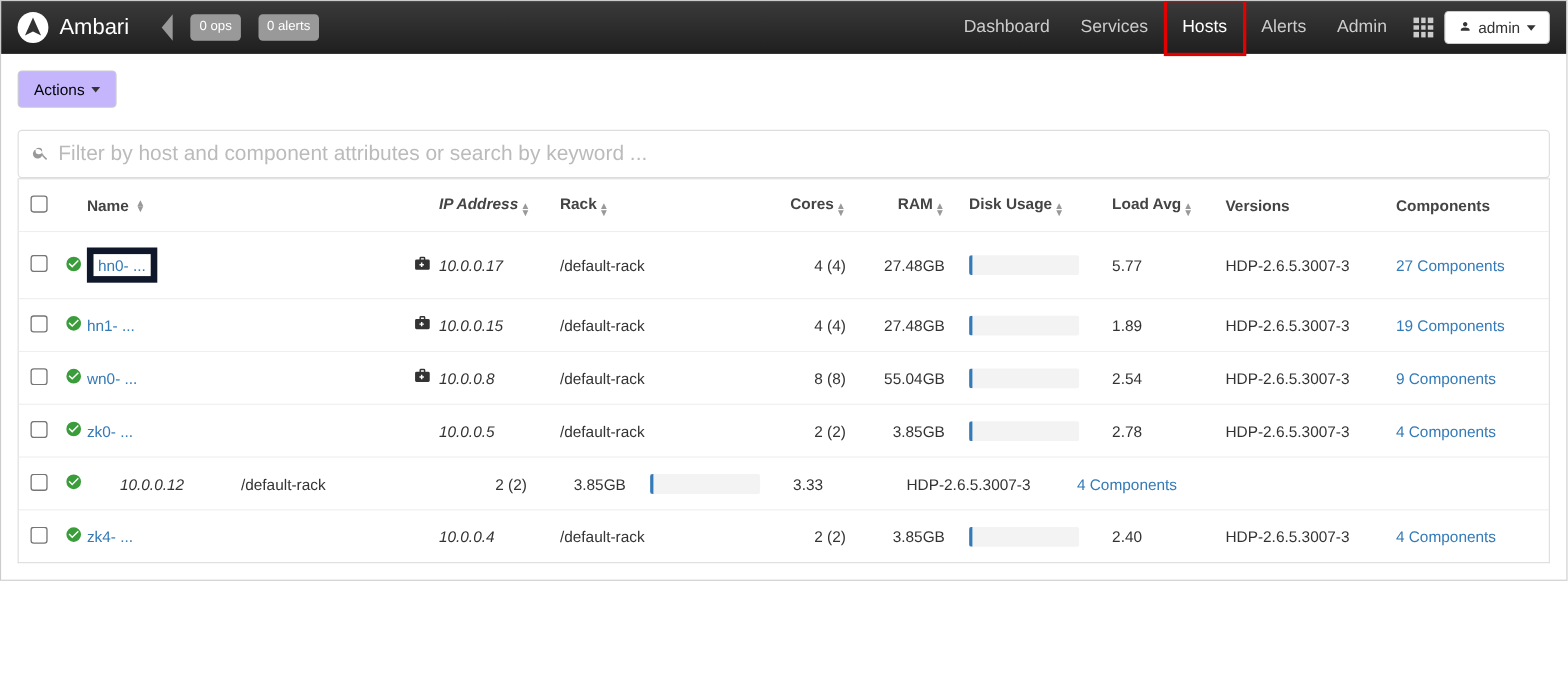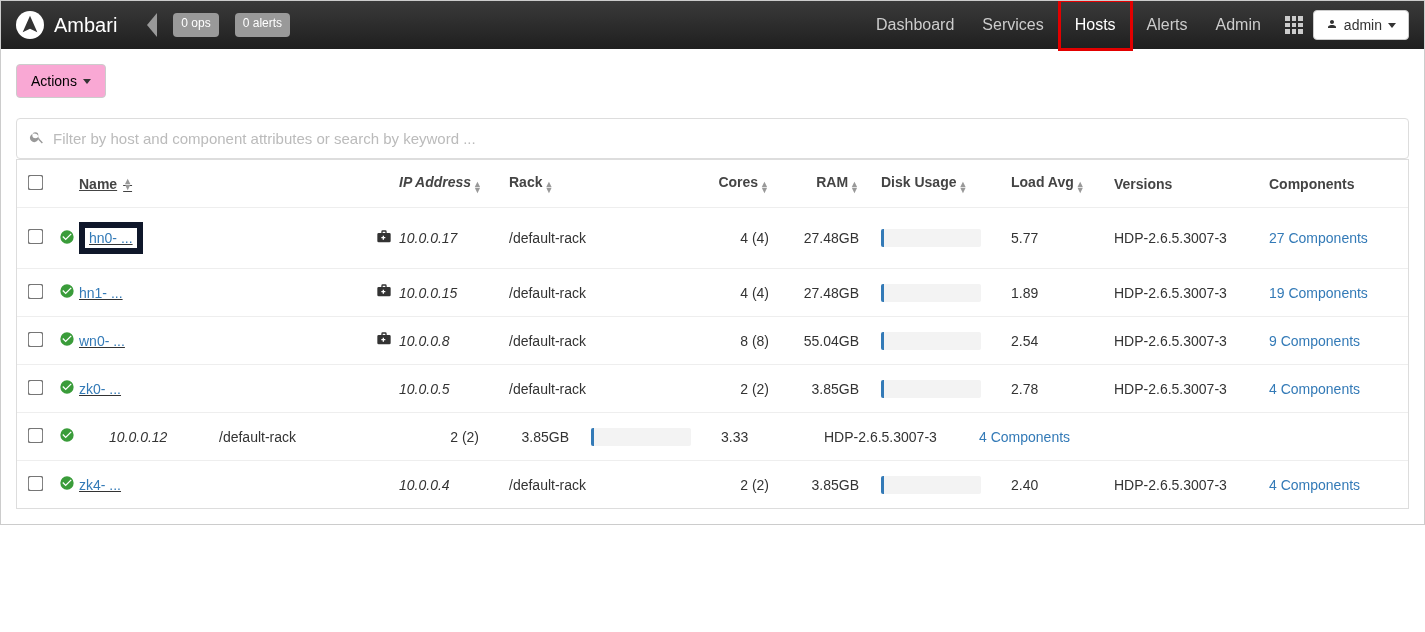--- a/index.html
+++ b/index.html
@@ -14,32 +14,32 @@
 .nav-links { display: flex; gap: 0; align-items: center; }
 .nav-link { color: #ccc; text-decoration: none; padding: 14px 14px; font-size: 16px; cursor: pointer; display: inline-block; }
 .nav-link.active { border: 3px solid #e30000; color: #fff; }
 .apps-icon { display: inline-block; margin: 0 10px; cursor: pointer; }
 .apps-icon .grid { width: 18px; height: 18px; display: grid; grid-template-columns: repeat(3,1fr); grid-template-rows: repeat(3,1fr); gap: 2px; }
 .apps-icon .grid span { background: #ccc; }
 .admin-btn { background: #fff; color: #333; border: 1px solid #ccc; border-radius: 4px; padding: 6px 12px; font-size: 14px; cursor: pointer; display: flex; align-items: center; gap: 6px; }
 .admin-btn .user-icon svg { width: 12px; height: 12px; fill: #333; }
 .caret { display: inline-block; width: 0; height: 0; border-left: 4px solid transparent; border-right: 4px solid transparent; border-top: 5px solid #333; vertical-align: middle; }
 .content { padding: 15px; }
-.actions-btn { background: #f9a8d4; border: 1px solid #ccc; border-radius: 4px; padding: 8px 14px; font-size: 14px; cursor: pointer; display: inline-flex; align-items: center; gap: 6px; }
+.actions-btn { background: #c4b5fd; border: 1px solid #ccc; border-radius: 4px; padding: 8px 14px; font-size: 14px; cursor: pointer; display: inline-flex; align-items: center; gap: 6px; }
 .filter-box { margin-top: 20px; border: 1px solid #ddd; border-radius: 4px; padding: 10px 12px; display: flex; align-items: center; gap: 8px; color: #999; }
-.filter-box input { border: none; outline: none; width: 100%; font-size: 15px; color: #0369a1; }
+.filter-box input { border: none; outline: none; width: 100%; font-size: 19px; color: #0369a1; }
 .filter-box input::placeholder { color: #bbb; }
 .search-icon svg { width: 16px; height: 16px; fill: #999; }
 .table-wrap { border: 1px solid #ddd; border-top: none; }
 .row { display: flex; align-items: center; padding: 14px 12px; border-top: 1px solid #eee; }
 .row.header { border-top: 1px solid #ddd; font-weight: bold; color: #444; }
 .col-check { width: 30px; }
 .col-check input { transform: scale(1.2); }
 .col-status { width: 20px; }
-.col-name { width: 290px; display: flex; align-items: center; gap: 4px; text-decoration: underline; }
+.col-name { width: 290px; display: flex; align-items: center; gap: 4px; }
 .col-ip-icon { width: 30px; text-align: center; }
 .col-ip { width: 110px; font-style: italic; }
 .col-rack { width: 190px; }
 .col-cores { width: 70px; text-align: right; }
 .col-ram { width: 90px; text-align: right; padding-left: 10px; }
 .col-disk { width: 130px; padding-left: 22px; }
 .col-load { width: 115px; padding-left: 22px; }
 .col-versions { width: 155px; padding-left: 10px; }
 .col-comp { flex: 1; padding-left: 10px; }
 .status-icon svg { width: 16px; height: 16px; fill: #3a9c3a; }

